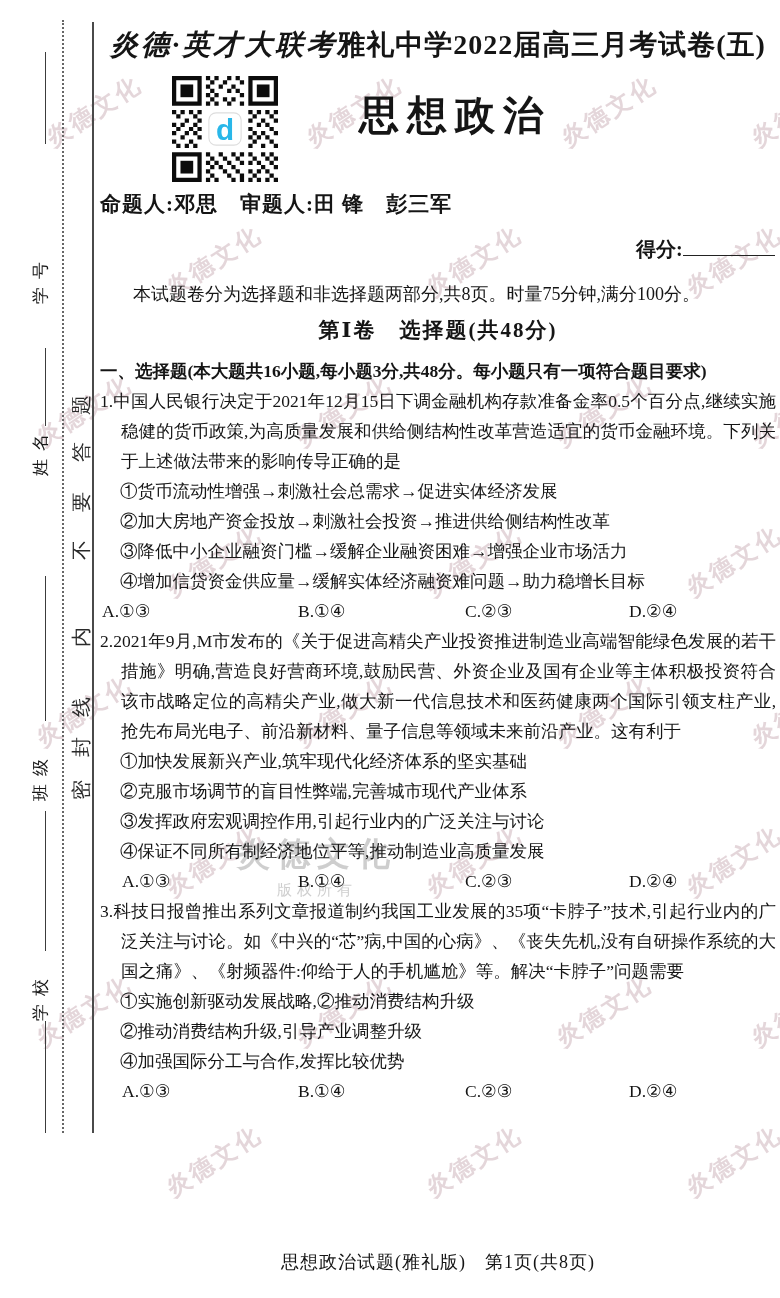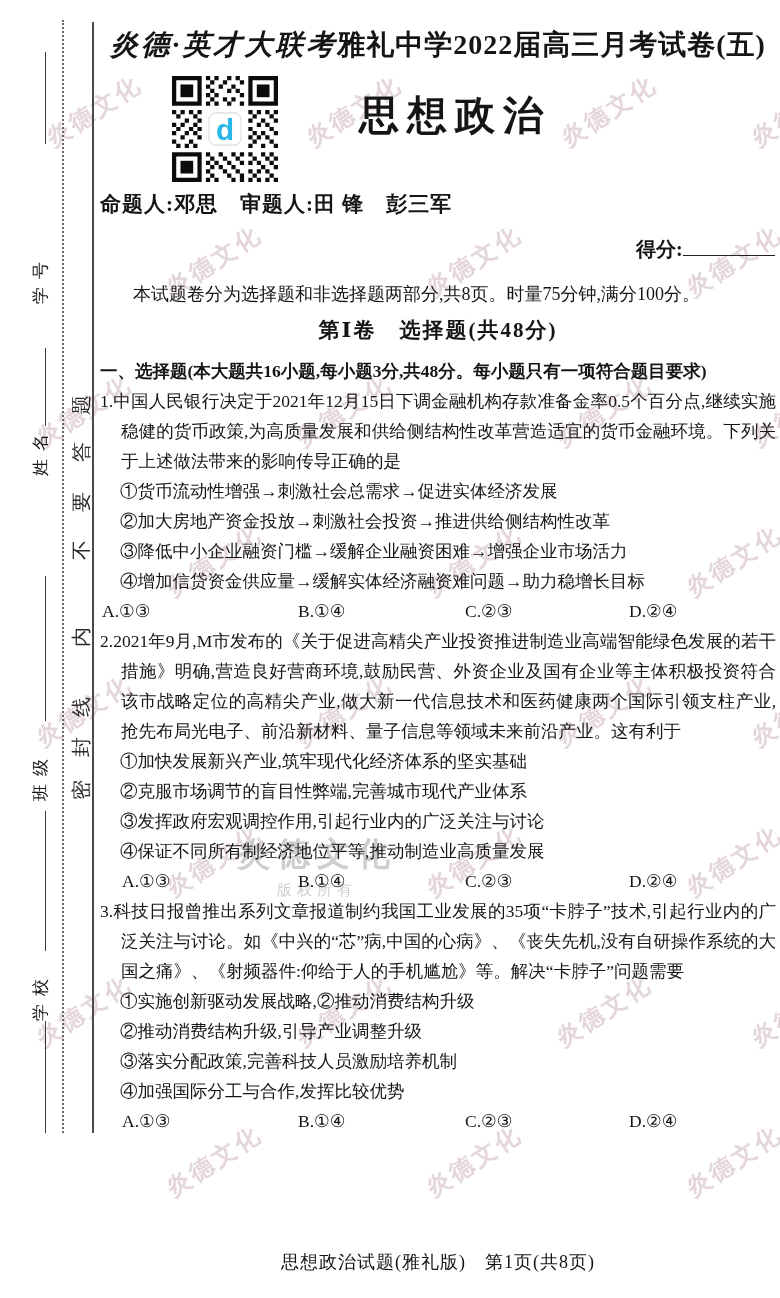--- a/index.html
+++ b/index.html
@@ -169,21 +169,20 @@
       <span>B.①④</span>
       <span>C.②③</span>
       <span>D.②④</span>
     </div>
   </div>
 
   <div>
     <p class="stem"><span>3.</span><span>科技日报曾推出系列文章报道制约我国工业发展的35项“卡脖子”技术,引起行业内的广泛关注与讨论。如《中兴的“芯”病,中国的心病》、《丧失先机,没有自研操作系统的大国之痛》、《射频器件:仰给于人的手机尴尬》等。解决“卡脖子”问题需要</span></p>
     <p class="item">①实施创新驱动发展战略,②推动消费结构升级</p>
     <p class="item">②推动消费结构升级,引导产业调整升级</p>
-    <p class="item">③落实分配政策,完善科技人员激励培养机制</p>
     <p class="item">④加强国际分工与合作,发挥比较优势</p>
     <div class="opts indent">
       <span>A.①③</span>
       <span>B.①④</span>
       <span>C.②③</span>
       <span>D.②④</span>
     </div>
   </div>
 </div>
 

